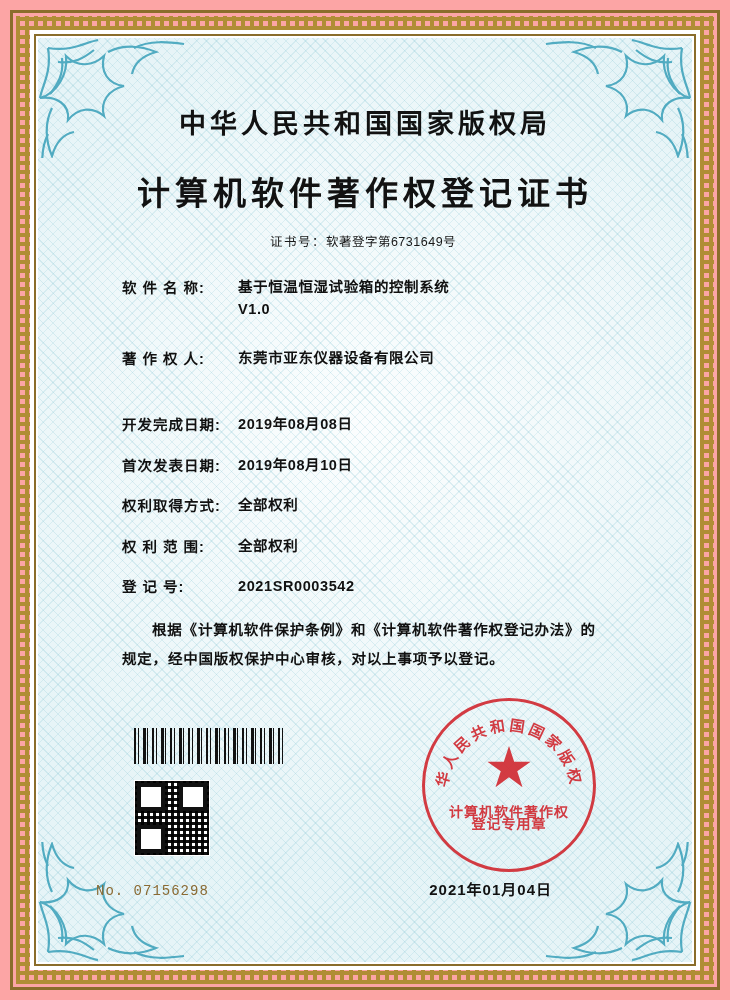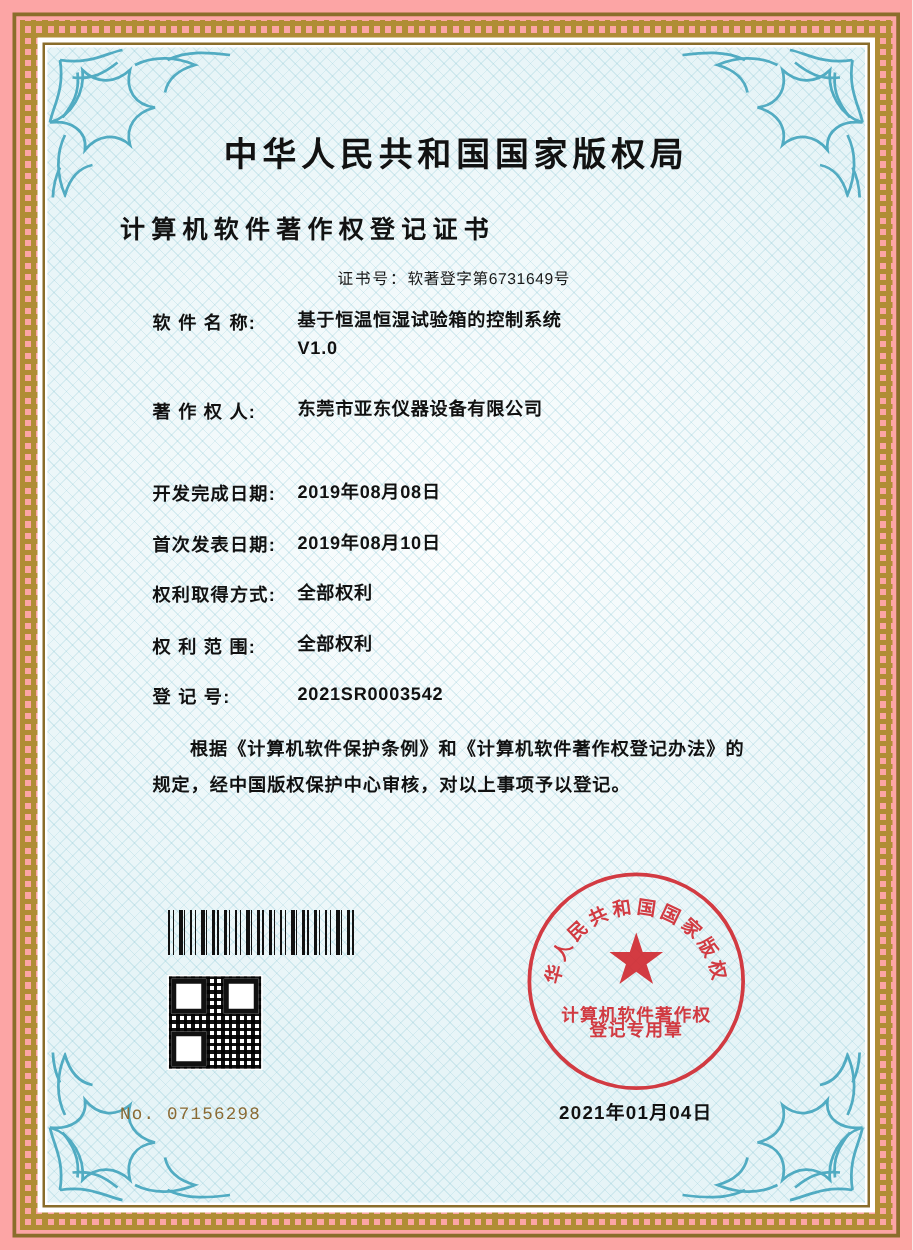--- a/index.html
+++ b/index.html
@@ -109,42 +109,42 @@
   .org-title {
     text-align: center;
     font-family: "Liberation Serif", serif;
     font-size: 27px;
     font-weight: bold;
     letter-spacing: 4px;
     color: #121212;
     margin-top: 10px;
   }
   .doc-title {
-    text-align: left;
+    text-align: center;
     font-family: "Liberation Serif", serif;
-    font-size: 20px;
+    font-size: 33px;
     font-weight: bold;
     letter-spacing: 5px;
     color: #121212;
     margin-top: 26px;
   }
   .cert-no {
     text-align: center;
     font-family: "Liberation Sans", sans-serif;
     font-size: 12.5px;
     color: #181818;
     margin-top: 16px;
     padding-right: 4px;
     letter-spacing: 0.5px;
   }
   .cert-no .lbl { letter-spacing: 1.5px; }
 
   
   .rows {
-    margin-top: 15px;
+    margin-top: 26px;
   }
   .row {
     display: flex;
     align-items: flex-start;
     margin-bottom: 18px;
   }
   .row .label {
     width: 142px;
     flex: 0 0 142px;
     font-size: 14.5px;
@@ -271,21 +271,21 @@
     font-size: 14px;
     letter-spacing: 1px;
   }
   .seal .seal-line1 { top: 100px; }
   .seal .seal-line2 { top: 112px; }
 
   
   .footer {
     position: absolute;
     left: 58px;
-    right: 42px;
+    right: 60px;
     top: 840px;
     display: flex;
     justify-content: space-between;
     align-items: baseline;
   }
   .footer .serial {
     font-family: "Liberation Mono", monospace;
     font-size: 14px;
     color: #8a6a33;
     letter-spacing: 1px;

